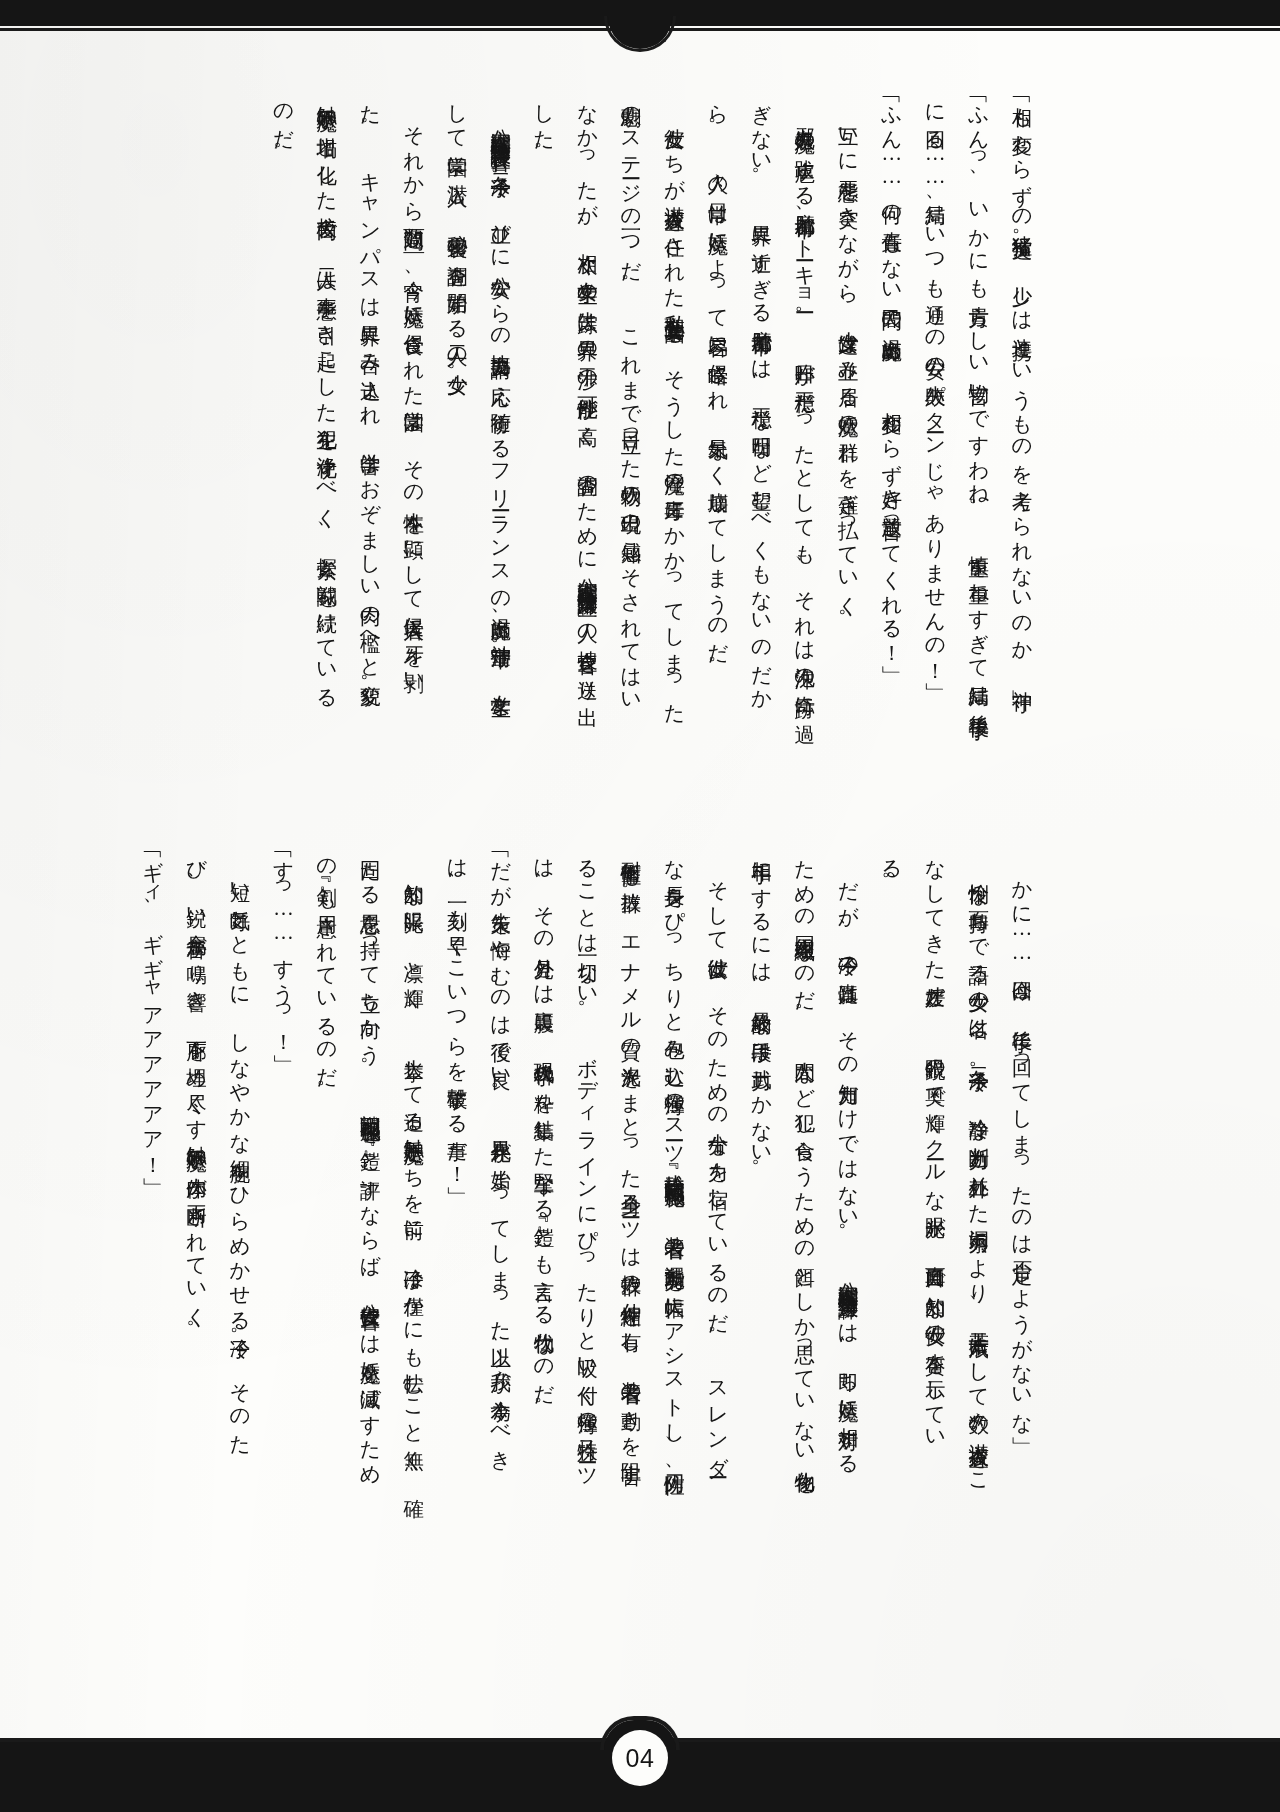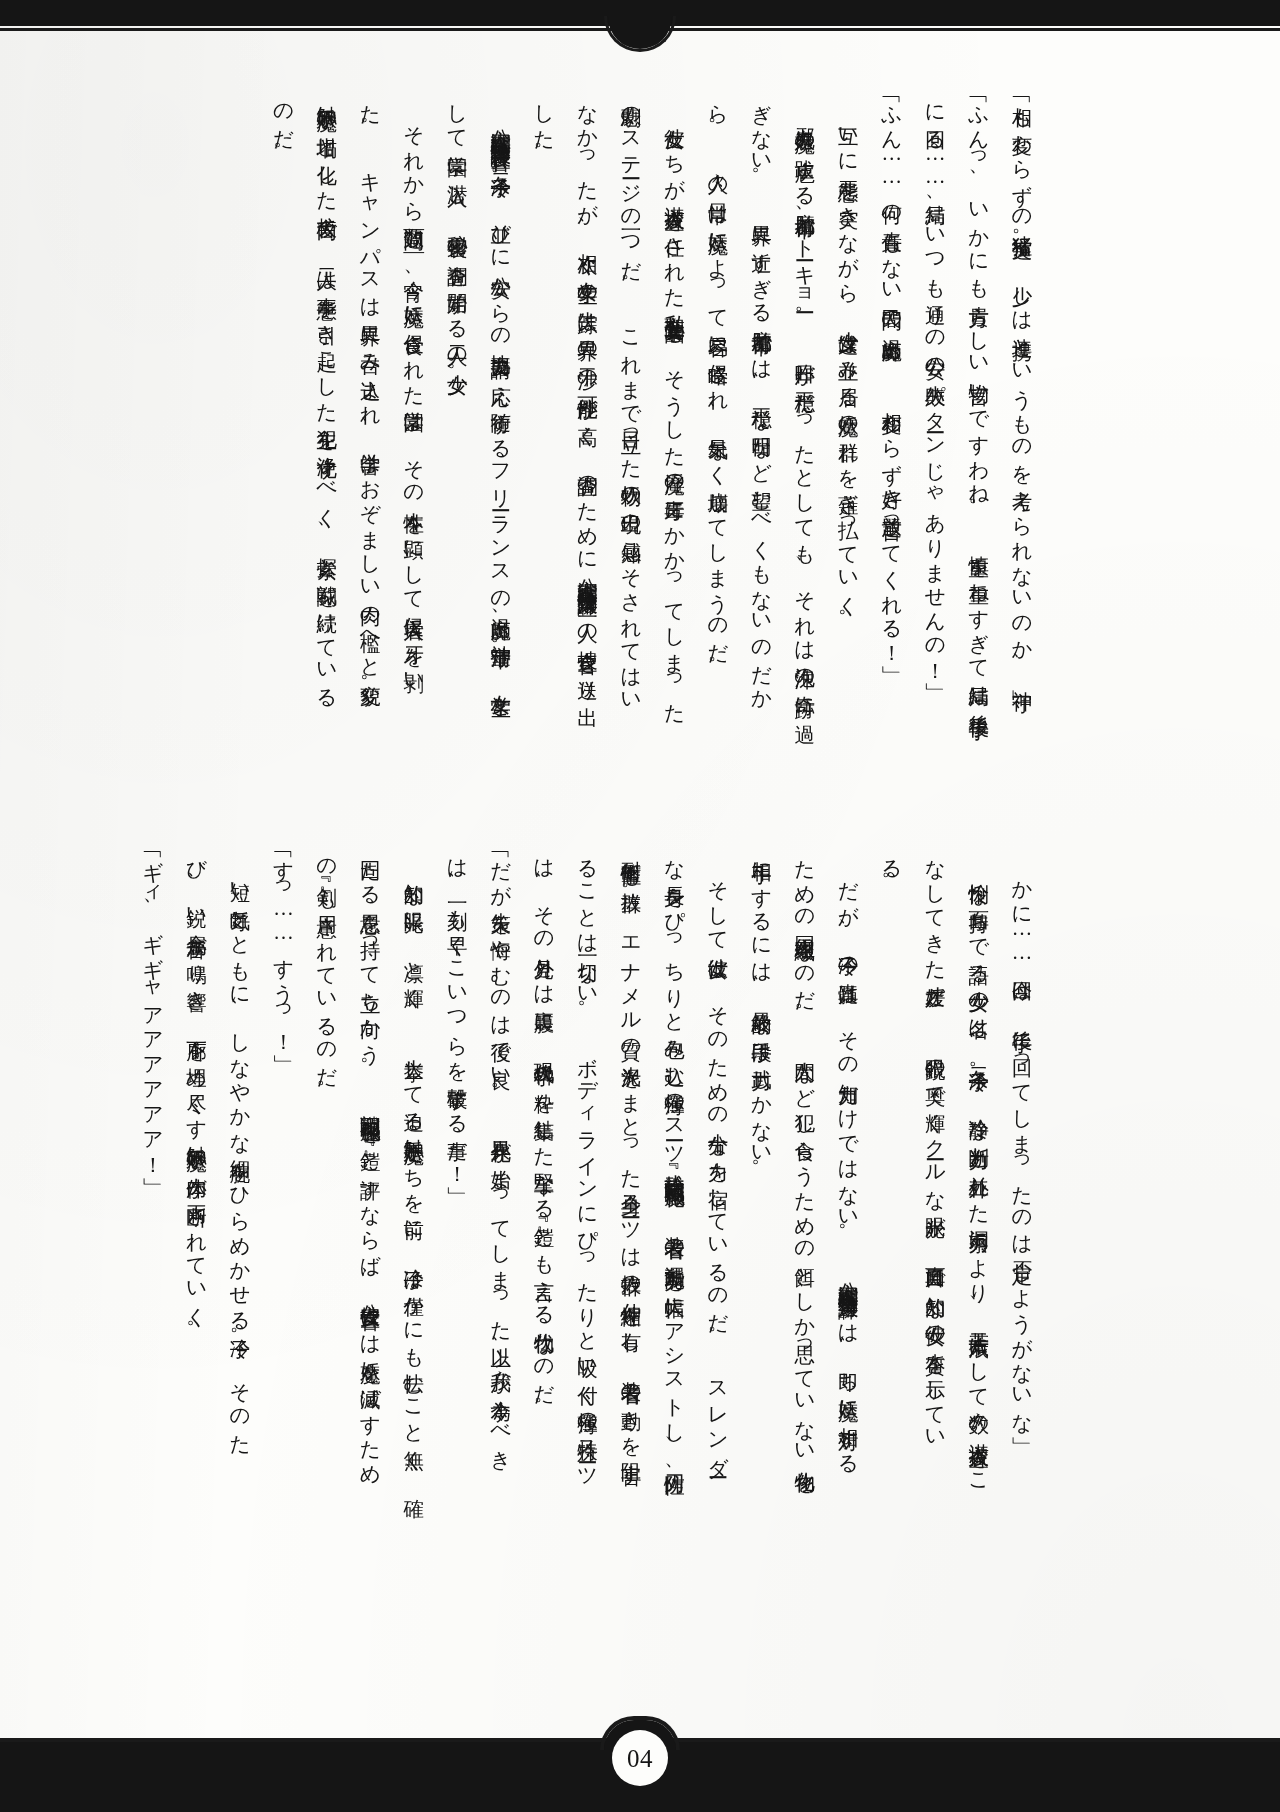--- a/index.html
+++ b/index.html
@@ -113,21 +113,21 @@
     width: 56px;
     height: 56px;
     border-radius: 50%;
     background: #fdfdfb;
     display: flex;
     align-items: center;
     justify-content: center;
     z-index: 4;
   }
   .page-number-circle span {
-    font-family: Liberation Serif, serif;
+    font-family: Liberation Sans, sans-serif;
     font-size: 25px;
     color: #151515;
     letter-spacing: 0.5px;
     line-height: 1;
   }
 
   
   .text-block {
     position: absolute;
     writing-mode: vertical-rl;

